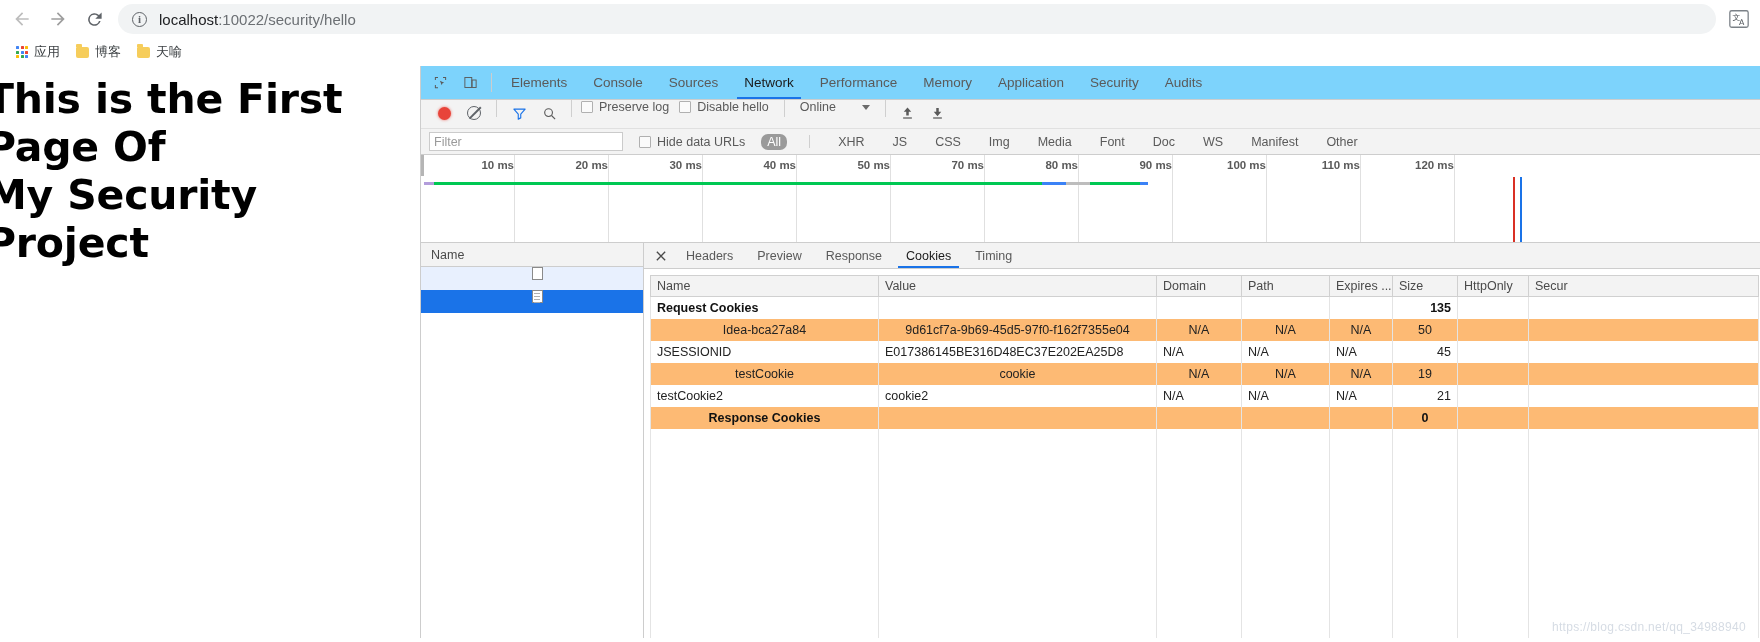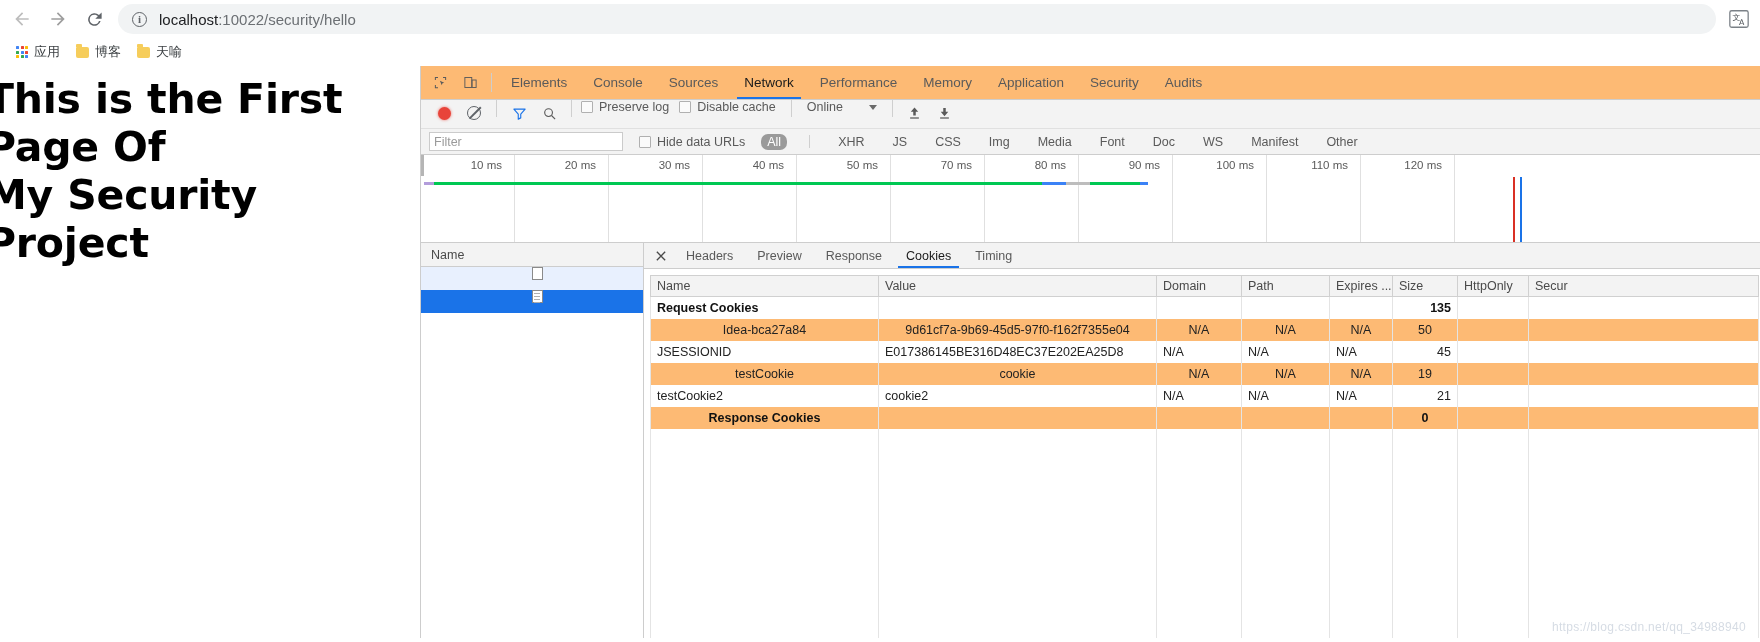--- a/index.html
+++ b/index.html
@@ -145,21 +145,21 @@
     flex-direction: column;
     font-size: 12px;
     color: #5a5a5a;
   }
 
   
   #devtools-tabstrip {
     height: 34px;
     display: flex;
     align-items: stretch;
-    background: #fdba74;
+    background: #7dd3fc;
     border-bottom: 1px solid #cdcdcd;
     padding-left: 4px;
   }
   .dt-tool-btn {
     width: 30px;
     display: flex; align-items: center; justify-content: center;
     cursor: pointer;
   }
   .dt-sep {
     width: 1px; background: #cdcdcd;
@@ -295,25 +295,26 @@
   }
   #overview-ruler {
     position: absolute; top: 0; left: 0; right: 0;
     height: 21px;
     display: flex;
   }
   .ruler-cell {
     border-right: 1px solid #e0e0e0;
     height: 88px;
     text-align: right;
-    padding-right: 12px;
+    padding-right: 0;
     font-size: 11.5px;
     color: #5a5a5a;
     padding-top: 4px;
     position: relative;
+    font-weight: bold;
   }
   #overview-left-edge {
     position: absolute; left: 0; top: 0;
     width: 3px; height: 21px;
     background: #b5b5b5;
   }
   .net-bar {
     position: absolute;
     height: 3px;
     top: 27px;
@@ -584,21 +585,21 @@
         </svg>
       </div>
       <div class="tb-sep"></div>
 
       <label class="chk-label">
         <span class="chk"></span>
         <span>Preserve log</span>
       </label>
       <label class="chk-label">
         <span class="chk"></span>
-        <span>Disable cache</span>
+        <span>Disable hello</span>
       </label>
 
       <div class="tb-sep"></div>
       <div id="throttle-select">
         <span>Online</span>
         <span class="caret-down"></span>
       </div>
       <div class="tb-sep"></div>
 
       <div class="tb-icon">

